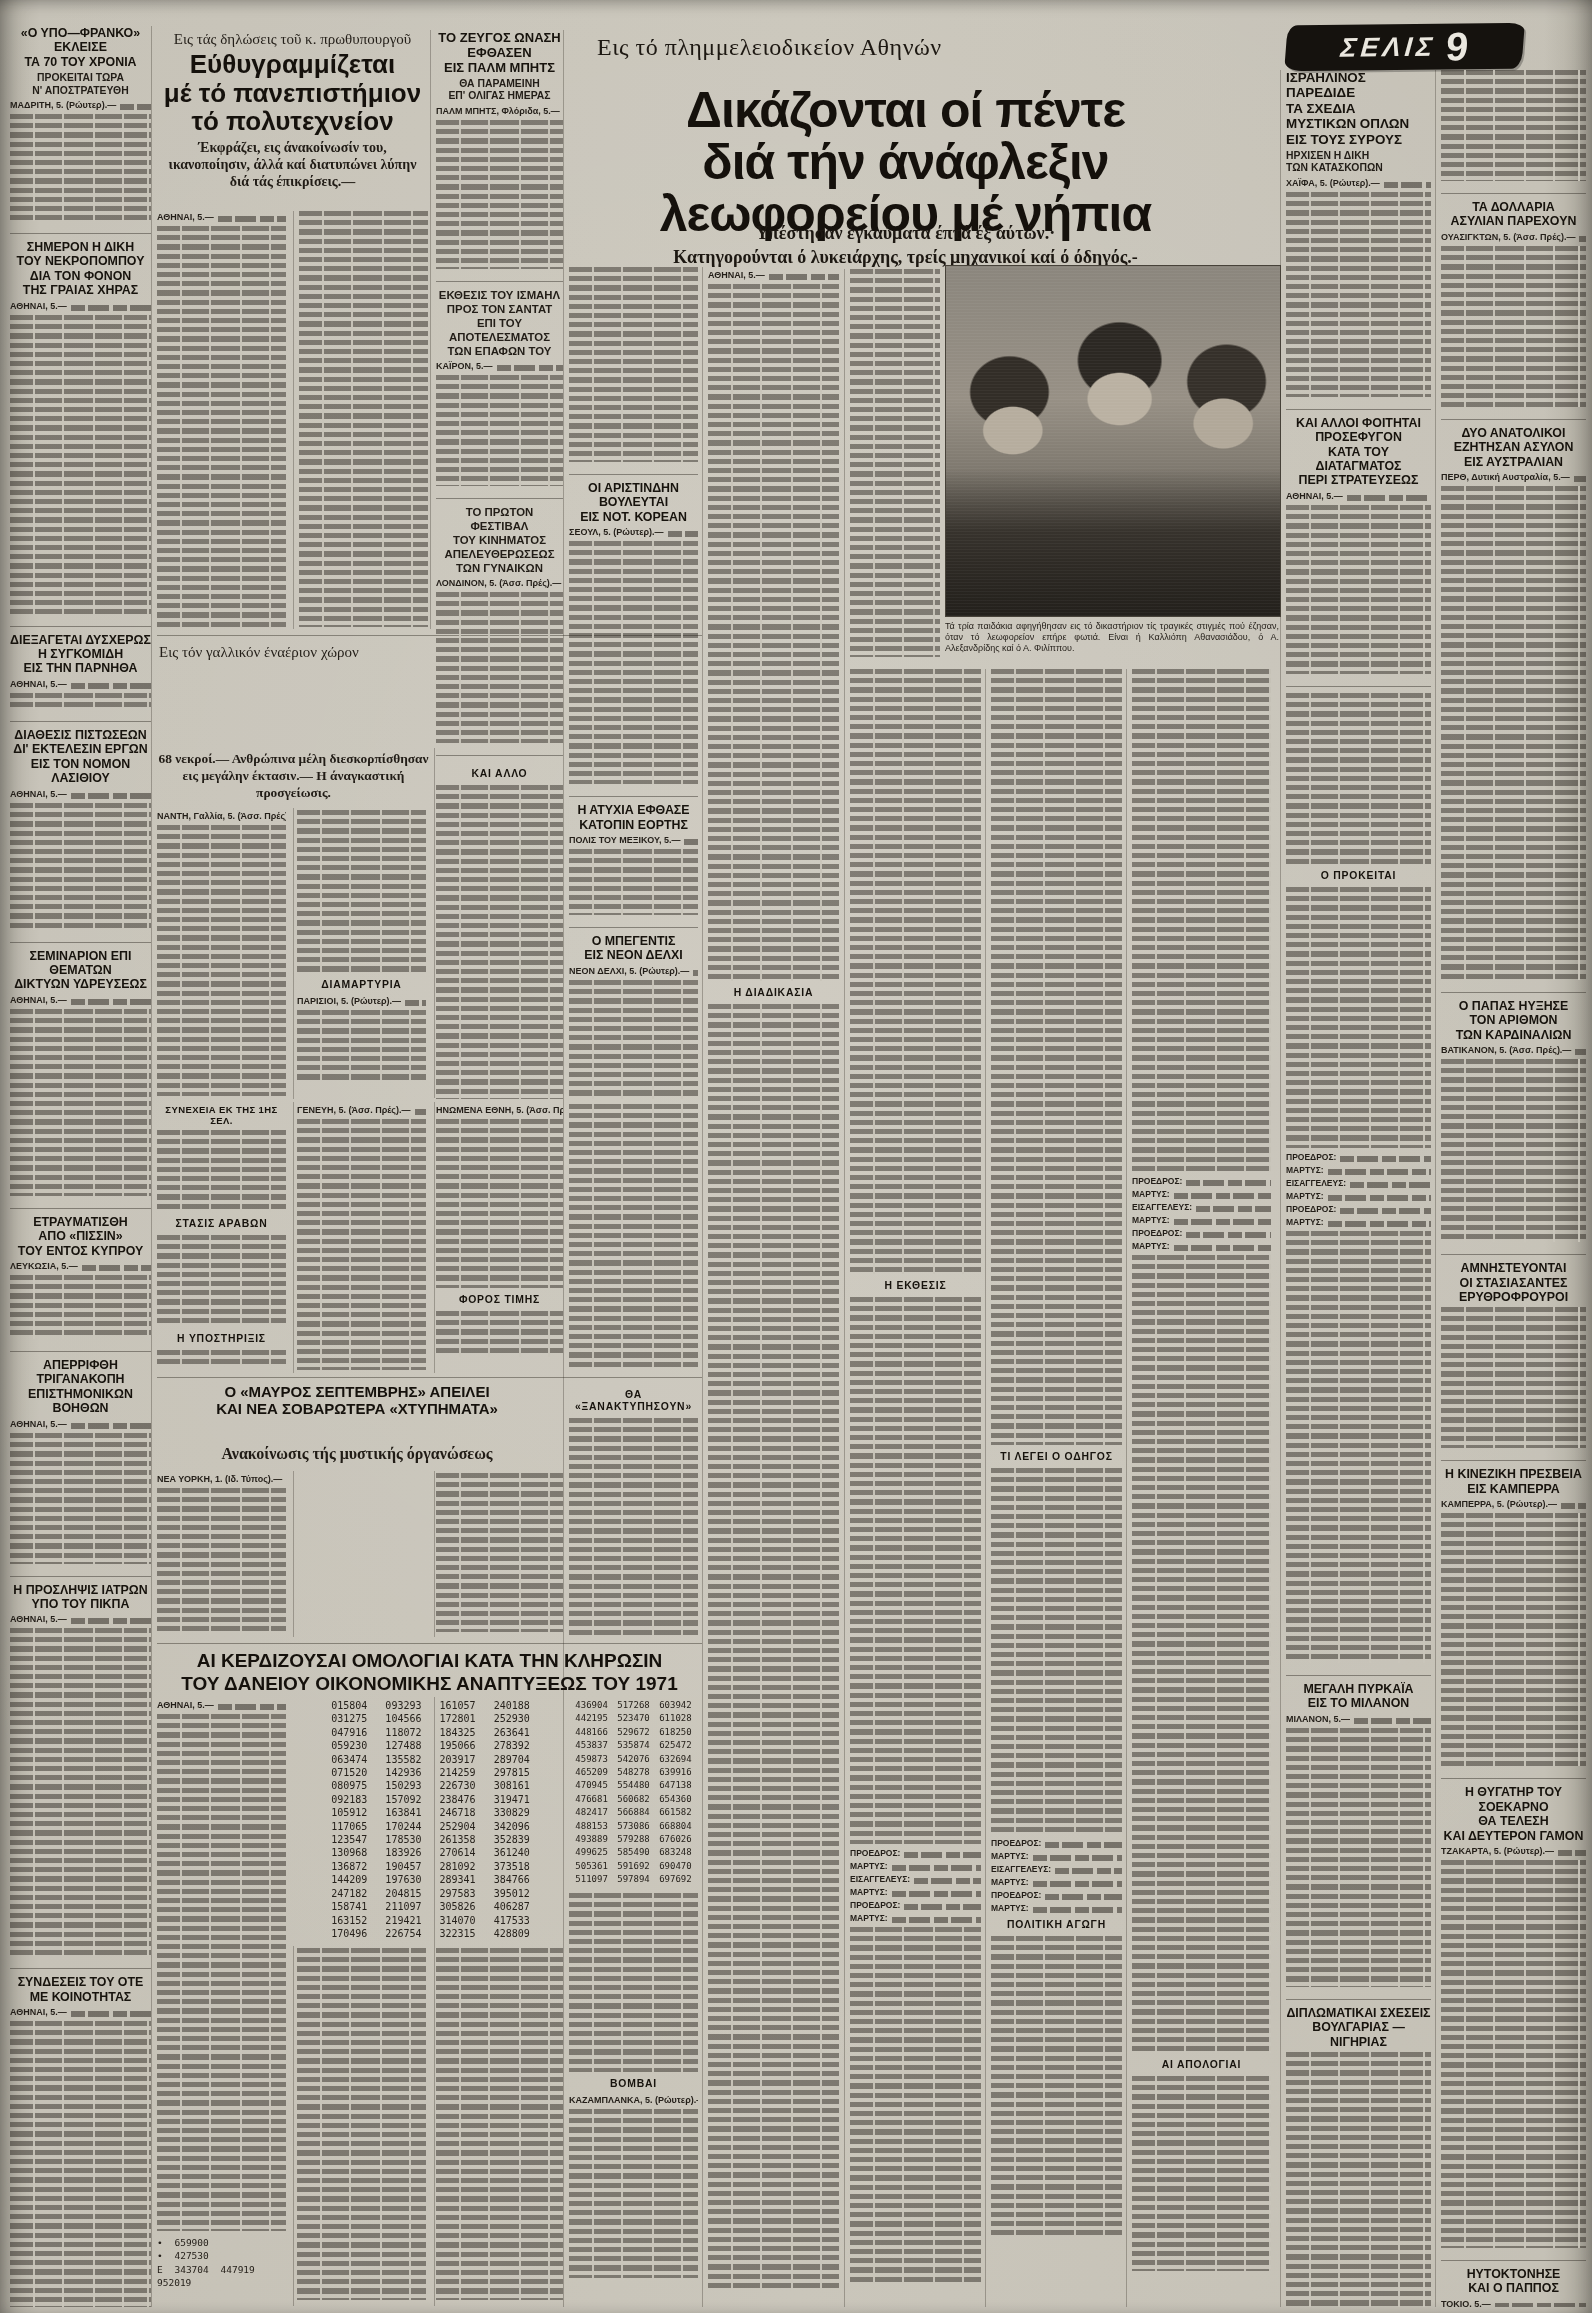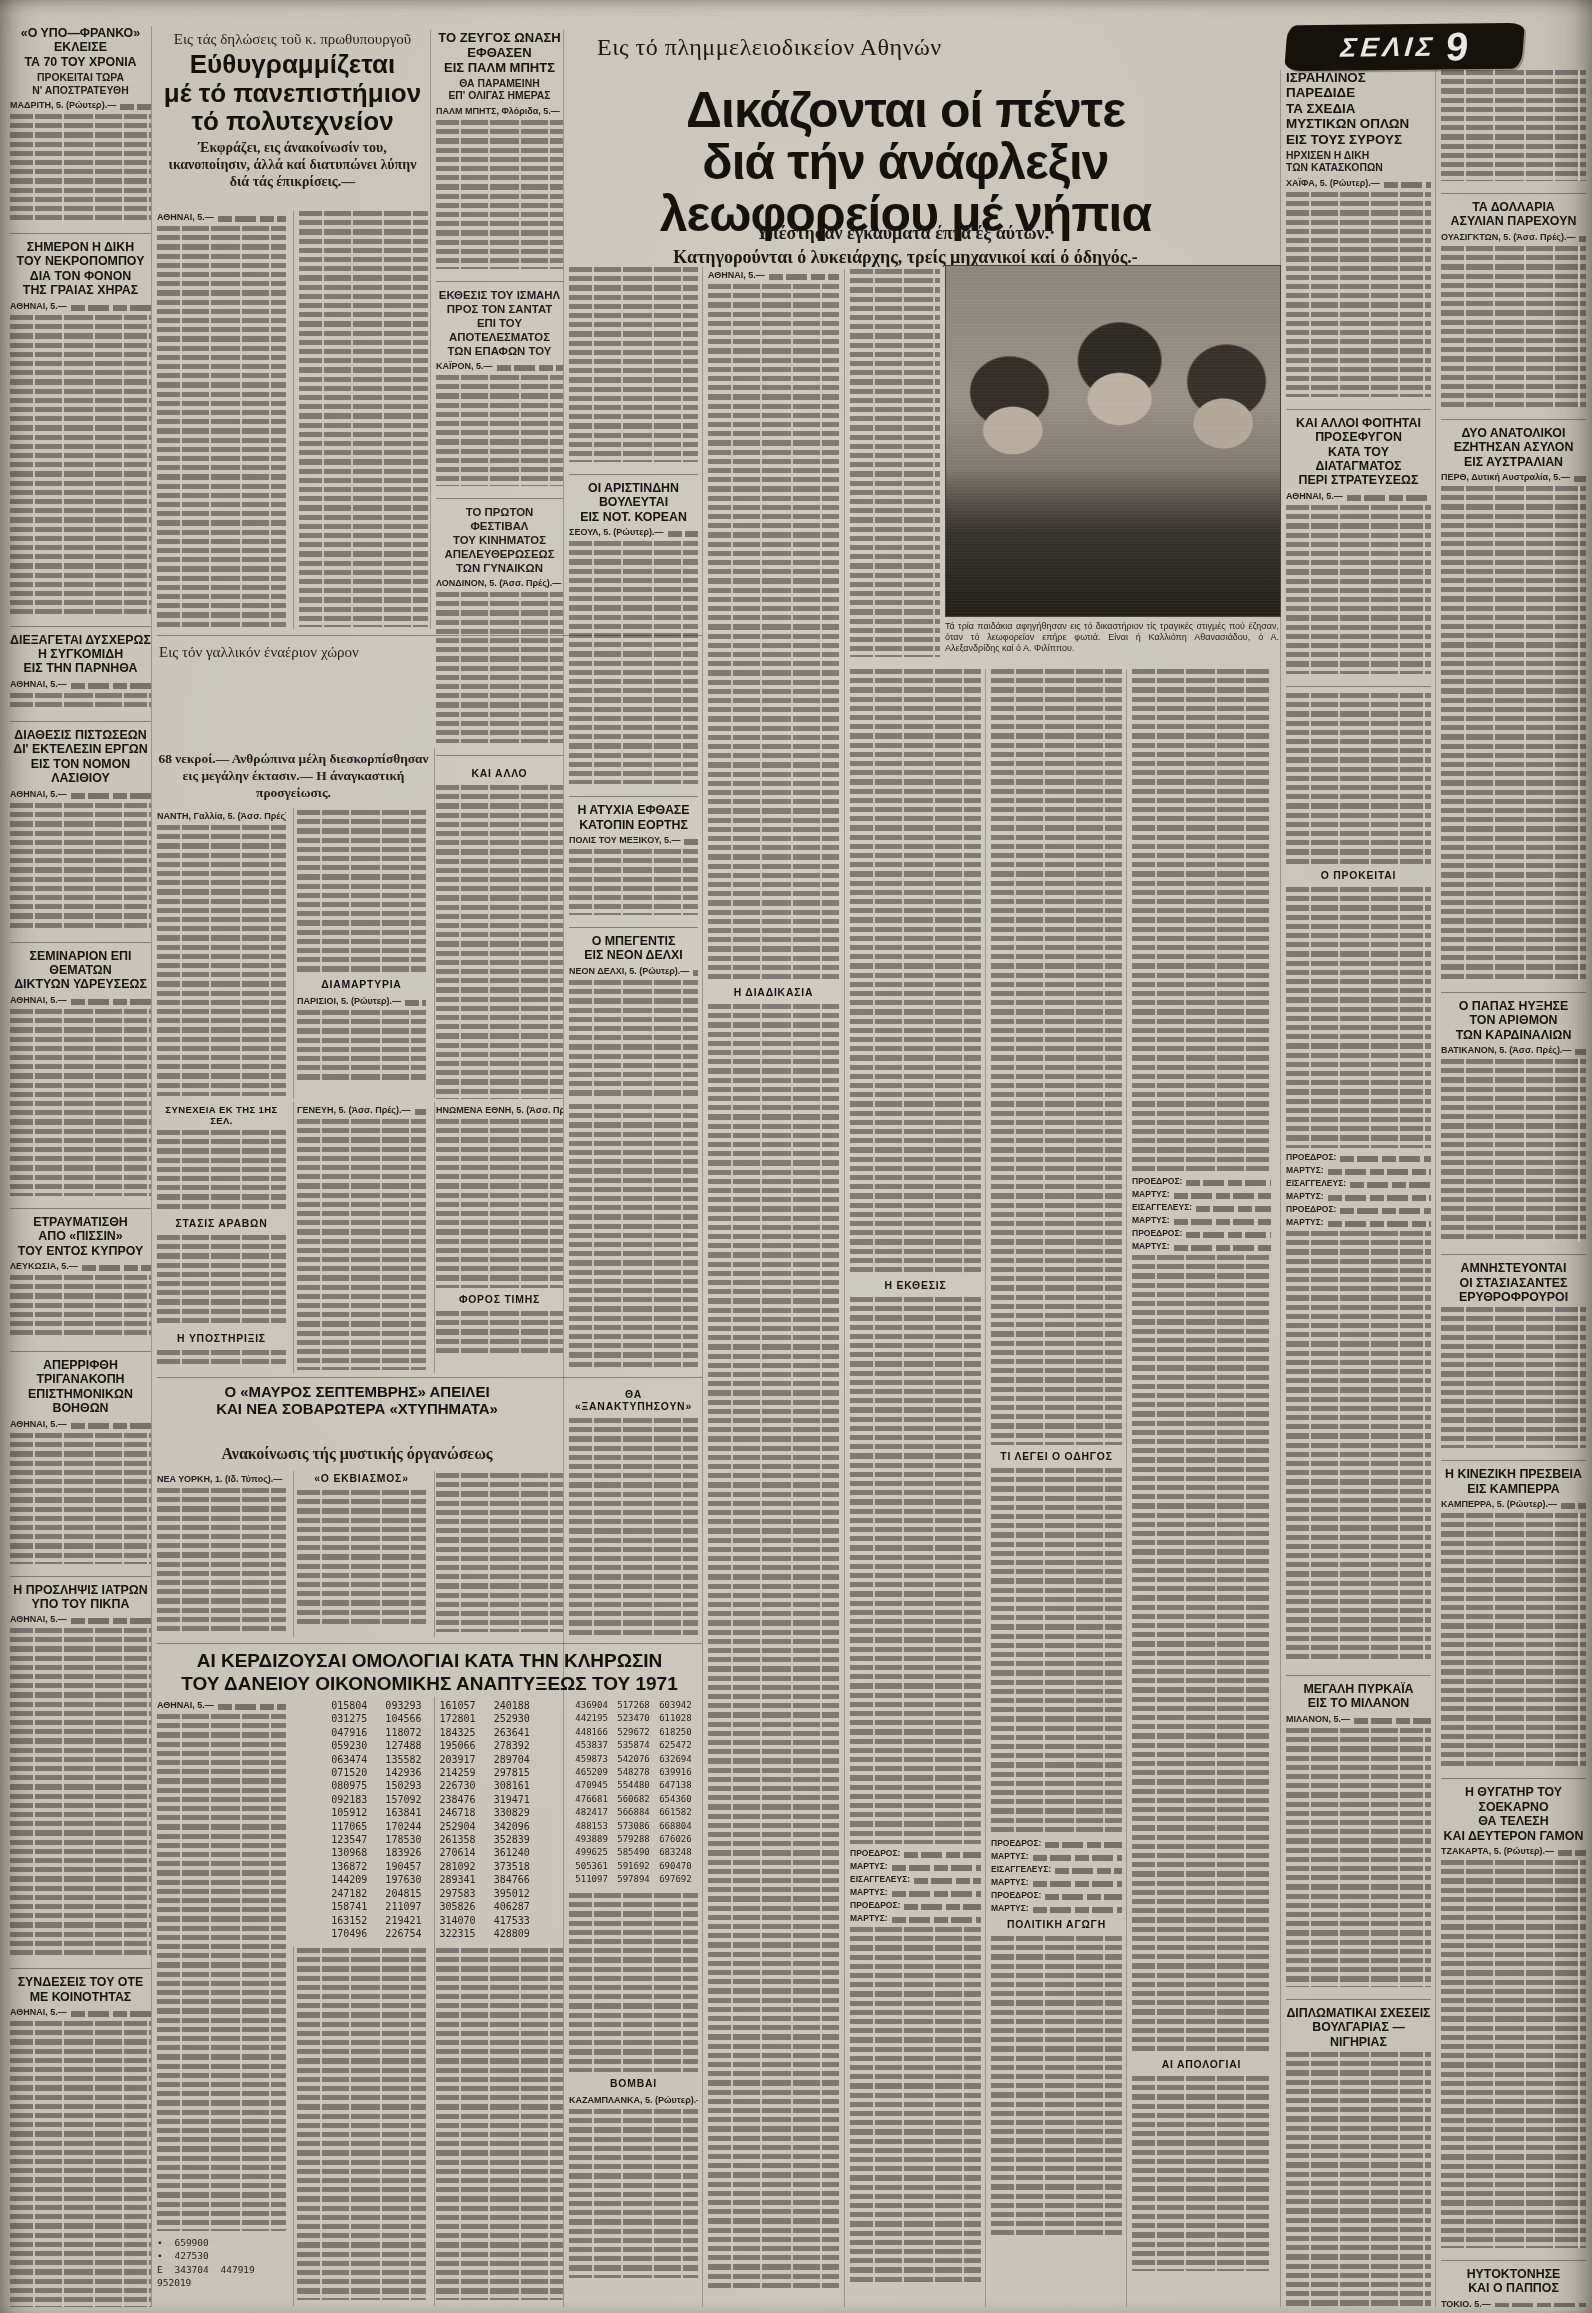--- a/index.html
+++ b/index.html
@@ -451,24 +451,20 @@
     <div class="ch">ΘΑ «ΞΑΝΑΚΤΥΠΗΣΟΥΝ»</div>
     <div class="tx" style="height:217px"></div>
   </div>
   <div class="colflow abs" style="left:157px;top:1473px;width:129px;height:164px">
     <div class="lead">
         <b>ΝΕΑ ΥΟΡΚΗ, 1. (Ιδ. Τύπος).—</b>
         <span class="txl"></span>
       </div>
     <div class="tx" style="height:147px"></div>
   </div>
-  <div class="colflow abs" style="left:297px;top:1473px;width:129px;height:164px">
-    <div class="ch" style="margin-top:0">«Ο ΕΚΒΙΑΣΜΟΣ»</div>
-    <div class="tx" style="height:135px"></div>
-  </div>
   <div class="colflow abs" style="left:436px;top:1473px;width:127px;height:164px">
     <div class="tx" style="height:159px"></div>
   </div>
 
   <div class="bigh h19 pl abs" style="left:157px;top:1650px;width:545px">ΑΙ ΚΕΡΔΙΖΟΥΣΑΙ ΟΜΟΛΟΓΙΑΙ ΚΑΤΑ ΤΗΝ ΚΛΗΡΩΣΙΝ
 ΤΟΥ ΔΑΝΕΙΟΥ ΟΙΚΟΝΟΜΙΚΗΣ ΑΝΑΠΤΥΞΕΩΣ ΤΟΥ 1971</div>
   <div class="colflow abs" style="left:157px;top:1699px;width:129px;height:607px">
     <div class="lead">
         <b>ΑΘΗΝΑΙ, 5.—</b>
         <span class="txl"></span>

